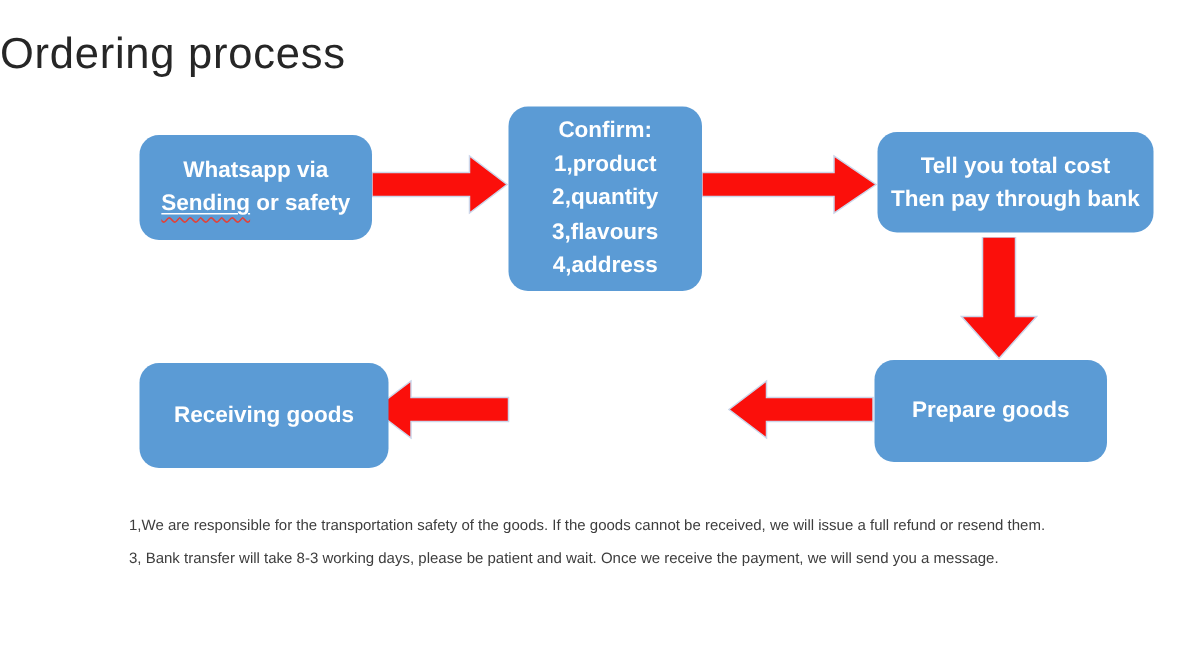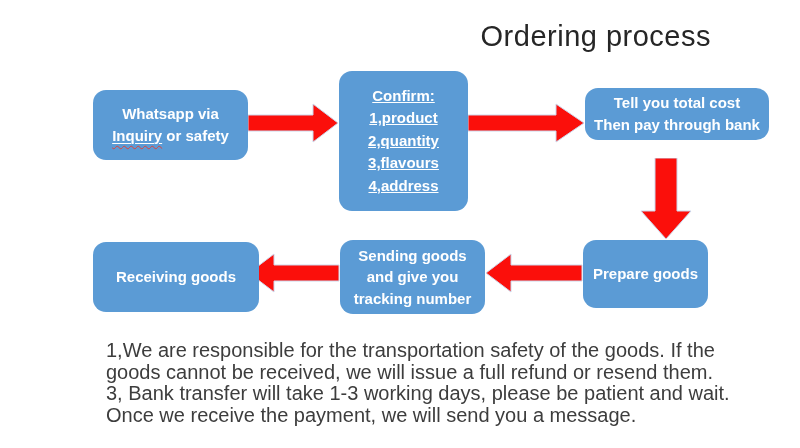--- a/index.html
+++ b/index.html
@@ -13,75 +13,75 @@
   html,body{margin:0;padding:0;background:#ffffff;}
   .stage{
     position:relative;
     width:800px;height:448px;
     background:#ffffff;
     font-family:"Liberation Sans", sans-serif;
     overflow:hidden;
   }
   .title{
     position:absolute;left:0;top:20px;width:711px;
-    text-align:right;
+    text-align:left;
     font-size:29px;font-weight:400;letter-spacing:0.5px;
     color:var(--title-text);
   }
   .node{
     position:absolute;
     background:var(--node-fill);
     border-radius:13px;
     color:var(--node-text);
     font-weight:bold;font-size:15px;line-height:22px;
     display:flex;align-items:center;justify-content:center;
     text-align:center;
     white-space:pre-line;
     box-sizing:border-box;
   }
   .node-inquiry   {left:93px; top:90px;  width:155px;height:70px;}
-  .node-confirm   {left:339px;top:71px;  width:129px;height:140px;line-height:22.5px;text-decoration:underline;}
-  .node-payment   {left:585px;top:88px;  width:184px;height:52px;}
-  .node-prepare   {left:583px;top:240px; width:125px;height:68px;}
+  .node-confirm   {left:339px;top:71px;  width:129px;height:123px;line-height:22.5px;}
+  .node-payment   {left:585px;top:88px;  width:184px;height:67px;}
+  .node-prepare   {left:583px;top:240px; width:155px;height:68px;}
   .node-sending   {left:340px;top:240px; width:145px;height:74px;line-height:21.5px;}
   .node-receiving {left:93px; top:242px; width:166px;height:70px;}
   .arrow{position:absolute;}
   .arrow polygon{fill:var(--arrow-fill);stroke:var(--arrow-stroke);stroke-width:1;}
   .arrow-1{left:248px;top:103px;}
   .arrow-2{left:468px;top:103px;}
   .arrow-down{left:640px;top:158px;}
   .arrow-3{left:485px;top:253px;}
   .arrow-4{left:248px;top:253px;}
   .misspelled{
     text-decoration:underline wavy #e24138;
     text-underline-offset:4px;
     text-decoration-thickness:1px;
   }
   .misspelled .inner-underline{
     text-decoration:underline solid #ffffff;
     text-underline-offset:2px;
     text-decoration-thickness:1px;
   }
   .notes{
-    position:absolute;left:106px;top:340px;width:658px;
-    font-size:20px;line-height:21.5px;
+    position:absolute;left:86px;top:340px;width:658px;
+    font-size:10px;line-height:21.5px;
     color:var(--notes-text);
   }
   .notes p{margin:0;padding:0;}
 </style>
 </head>
 <body>
 
 <div class="stage">
 
   <div class="title">Ordering process</div>
 
   <div class="node node-inquiry">
     <div><span>Whatsapp via</span>
-<span class="misspelled"><span class="inner-underline">Inquiry</span></span><span> or safety</span></div>
+<span class="misspelled"><span class="inner-underline">Sending</span></span><span> or safety</span></div>
   </div>
 
   <svg class="arrow arrow-1" width="91" height="40" viewBox="0 0 91 40">
     <polygon points="0,12 65,12 65,1 90,20 65,39 65,28 0,28"></polygon>
   </svg>
 
   <div class="node node-confirm">
     <div>Confirm:
 1,product
 2,quantity
@@ -103,32 +103,27 @@
   </svg>
 
   <div class="node node-prepare">
     <div>Prepare goods</div>
   </div>
 
   <svg class="arrow arrow-3" width="98" height="40" viewBox="0 0 98 40">
     <polygon points="97,12 26,12 26,1 1,20 26,39 26,28 97,28"></polygon>
   </svg>
 
-  <div class="node node-sending">
-    <div>Sending goods
-and give you
-tracking number</div>
-  </div>
 
   <svg class="arrow arrow-4" width="92" height="40" viewBox="0 0 92 40">
     <polygon points="91,12 26,12 26,1 1,20 26,39 26,28 91,28"></polygon>
   </svg>
 
   <div class="node node-receiving">
     <div>Receiving goods</div>
   </div>
 
   <div class="notes">
     <p>1,We are responsible for the transportation safety of the goods. If the goods cannot be received, we will issue a full refund or resend them.</p>
-    <p>3, Bank transfer will take 1-3 working days, please be patient and wait. Once we receive the payment, we will send you a message.</p>
+    <p>3, Bank transfer will take 8-3 working days, please be patient and wait. Once we receive the payment, we will send you a message.</p>
   </div>
 
 </div>
 
 </body></html>

